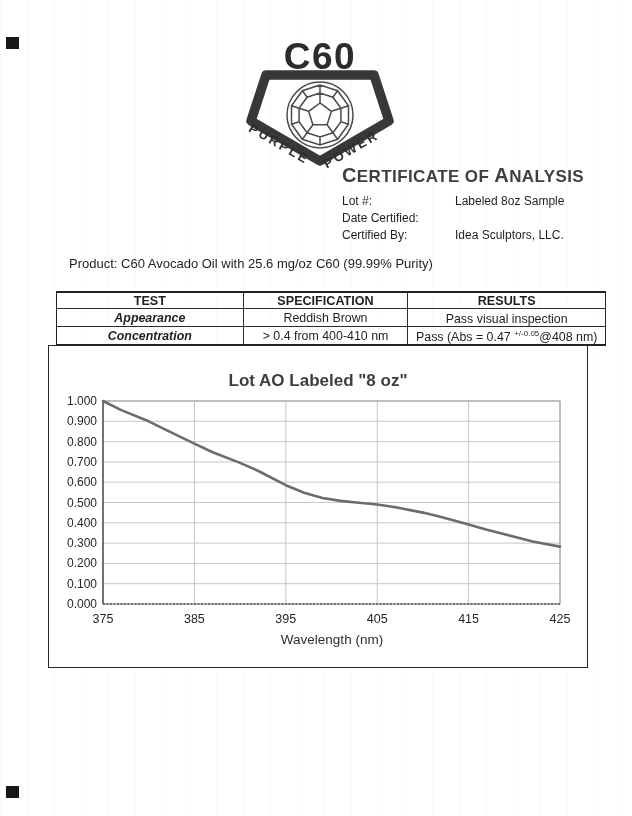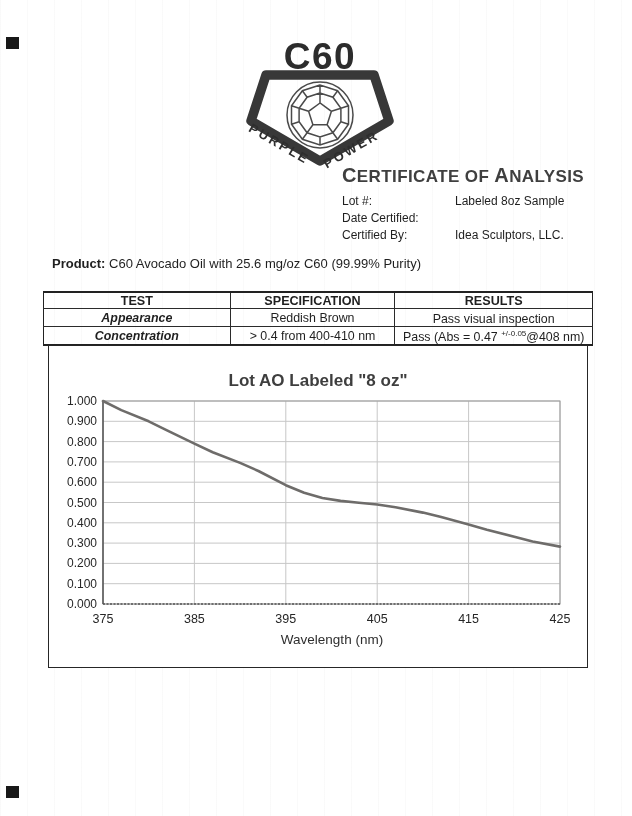--- a/index.html
+++ b/index.html
@@ -20,24 +20,24 @@
   .cert{position:absolute;left:342px;top:164px;width:256px;}
   .cert-title{font-weight:bold;color:#3f3f3f;letter-spacing:.4px;white-space:nowrap;}
   .cert-title .big{font-size:20px;}
   .cert-title .small{font-size:17px;}
   .cert-fields{margin-top:6px;font-size:12px;}
   .cert-row{display:flex;line-height:17px;}
   .cert-label{width:113px;flex:none;}
   .cert-value{flex:1;}
 
   .product-line{position:absolute;left:52px;top:256px;font-size:13px;}
-  .product-label{font-weight:bold;}
+  .product-label{font-weight:normal;margin-left:17px;}
 
   table.results{
-    position:absolute;left:43px;top:291px;width:550px;
+    position:absolute;left:56px;top:291px;width:550px;
     border-collapse:collapse;table-layout:fixed;font-size:12.4px;text-align:center;
   }
   table.results th,table.results td{border:1px solid #2b2b2b;padding:0;line-height:14px;height:14px;}
   table.results tr.hdr th{border-top:2px solid #222;height:15px;font-size:12.6px;}
   table.results tr:last-child td{border-bottom:2px solid #222;}
   table.results th:first-child,table.results td:first-child{border-left:1.5px solid #222;}
   table.results th:last-child,table.results td:last-child{border-right:1.5px solid #222;}
   .col-test{width:34%;} .col-spec{width:30%;} .col-res{width:36%;}
   .row-label{font-weight:bold;font-style:italic;}
   td sup{font-size:8px;}

